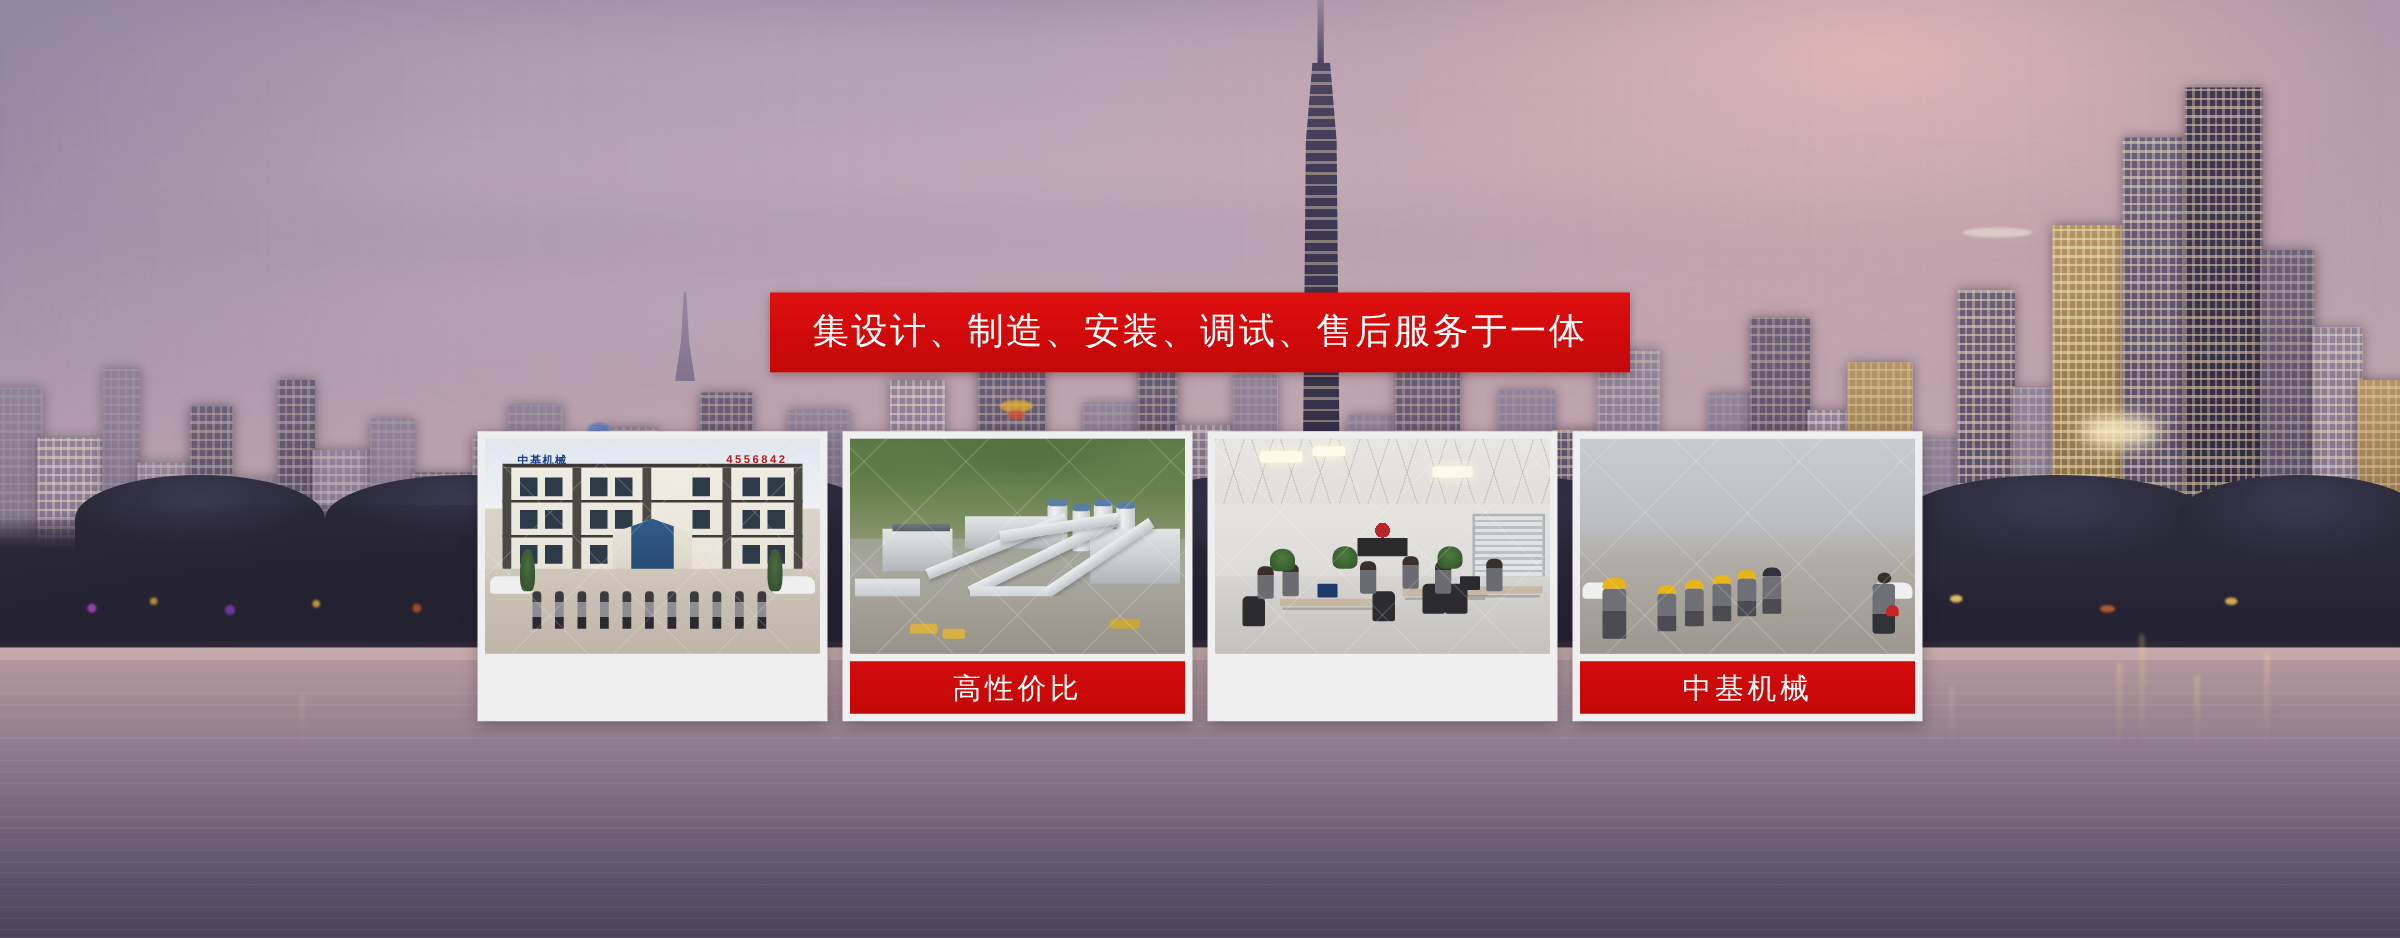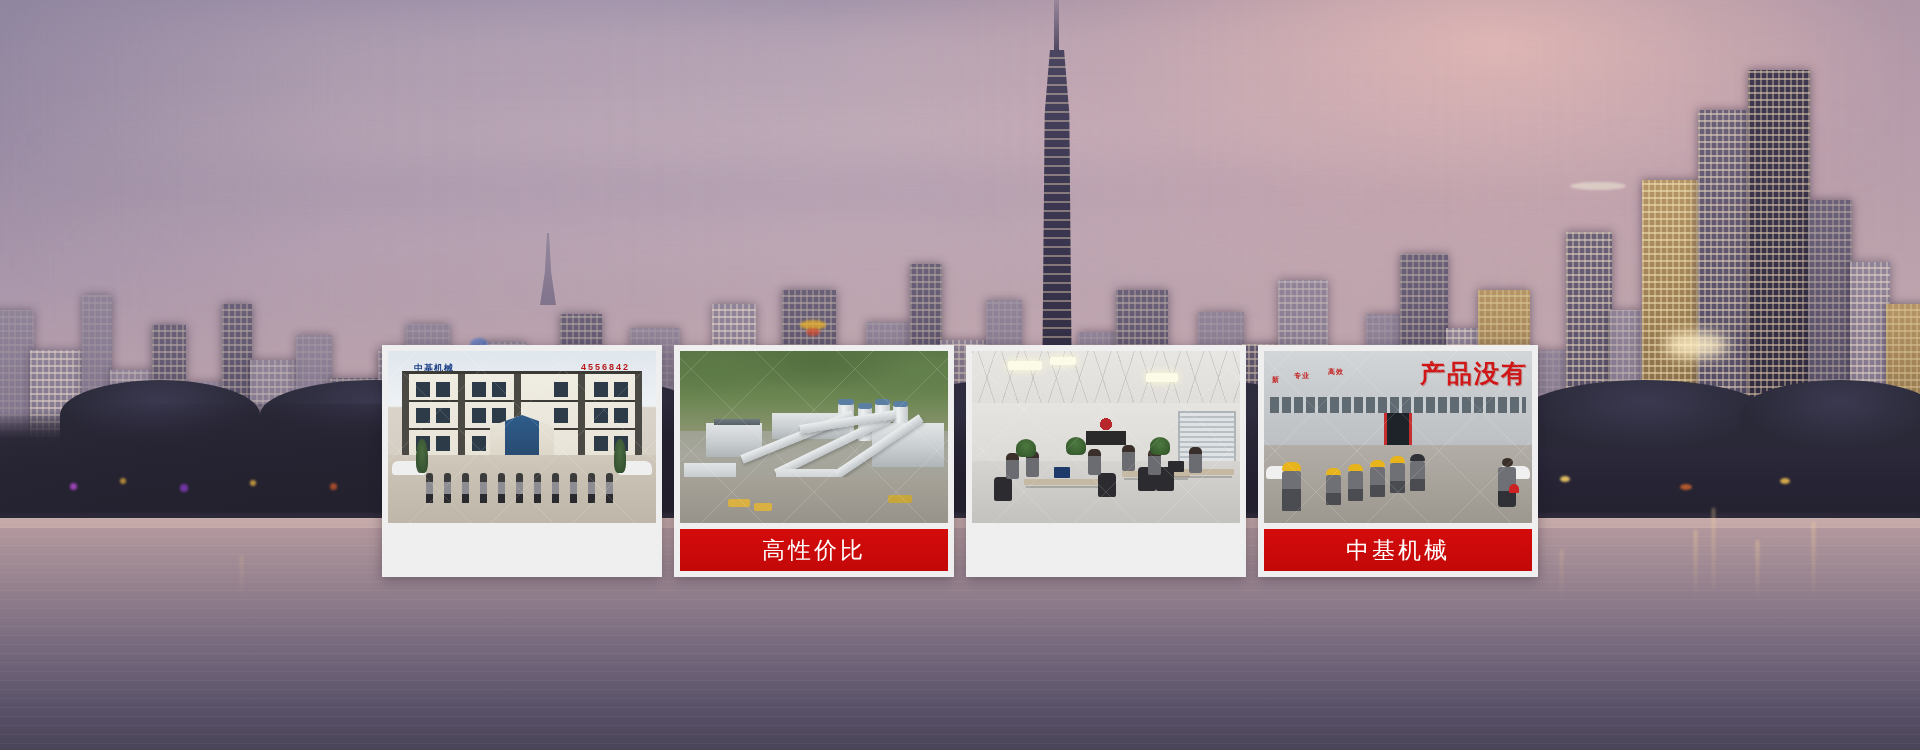--- a/index.html
+++ b/index.html
@@ -349,20 +349,23 @@
     <div class="reflection" style="left:1712px;height:92px;"></div>
     <div class="reflection" style="left:1756px;height:60px;"></div>
     <div class="reflection" style="left:1812px;height:78px;"></div>
     <div class="reflection" style="left:1560px;height:50px;opacity:.6;"></div>
     <div class="reflection" style="left:240px;height:44px;opacity:.45;"></div>
   </div>
 
   <div class="content">
 
 
+    <div class="subtitle-bar">
+      <span>集设计、制造、安装、调试、售后服务于一体</span>
+    </div>
 
     <div class="cards">
 
       <div class="card">
         <div class="card-photo p1">
           <div class="sign">中基机械</div>
           <div class="phone">4556842</div>
           <div class="facade">
             <div class="floor" style="top:26px;"></div>
             <div class="floor" style="top:54px;"></div>
@@ -477,28 +480,20 @@
           <div class="plant" style="left:44px;top:88px;"></div>
           <div class="plant" style="left:94px;top:86px;"></div>
           <div class="plant" style="right:70px;top:86px;"></div>
           <div class="wm"></div>
         </div>
         <div class="card-spacer"></div>
       </div>
 
       <div class="card">
         <div class="card-photo p4">
-          <div class="bldg">
-            <div class="bigred">产品没有</div>
-            <div class="slogan" style="left:8px;top:24px;">新</div>
-            <div class="slogan" style="left:30px;top:20px;">专业</div>
-            <div class="slogan" style="left:64px;top:16px;">高效</div>
-            <div class="winstrip"></div>
-            <div class="door"></div>
-          </div>
           <div class="ground"></div>
           <div class="car" style="left:2px;"></div>
           <div class="car" style="right:2px;"></div>
 
           <div class="worker" style="left:18px;bottom:12px;width:19px;">
             <div class="helm" style="width:19px;height:9px;"></div>
             <div class="body" style="width:19px;height:40px;"></div>
           </div>
           <div class="worker" style="left:62px;bottom:18px;">
             <div class="helm"></div>

